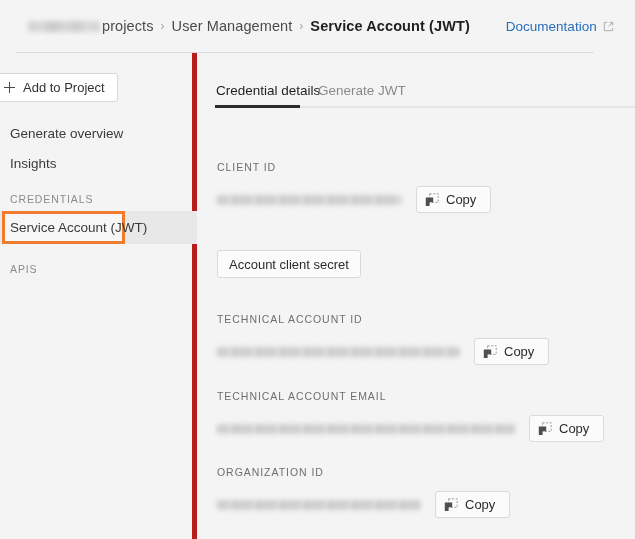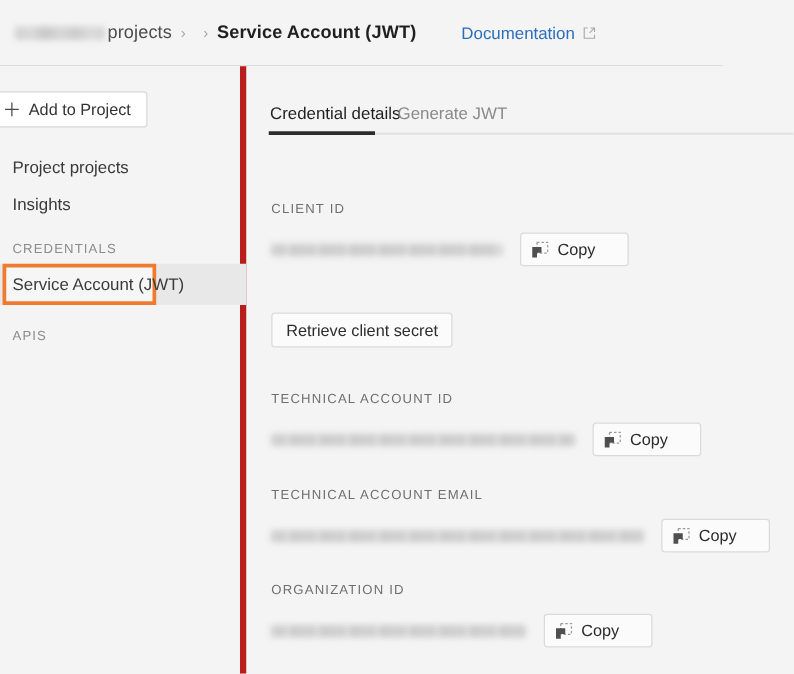--- a/index.html
+++ b/index.html
@@ -20,21 +20,21 @@
   .app {
     position: relative;
     width: 635px;
     height: 539px;
     background: #f4f4f4;
   }
 
   
   .header {
     position: absolute;
-    left: 0; top: 0;
+    left: 16px; top: 0;
     width: 578px;
     height: 53px;
     background: #f4f4f4;
     border-bottom: 1px solid #dcdcdc;
     display: flex;
     align-items: center;
     padding-left: 12px;
   }
 
   .crumbs {
@@ -247,21 +247,21 @@
         #dedede 13px, #bdbdbd 18px, #d8d8d8 24px);
     filter: blur(2.4px);
     opacity: .88;
     user-select: none;
     overflow: hidden;
     flex: none;
   }
 
   .copy-btn {
     height: 27px;
-    padding: 0 26px 0 8px;
+    padding: 0 14px 0 8px;
     background: #fbfbfb;
     border: 1px solid #dadada;
     border-radius: 3px;
     display: inline-flex;
     align-items: center;
     gap: 7px;
     font-size: 13px;
     color: #2c2c2c;
     cursor: pointer;
     flex: none;
@@ -287,20 +287,21 @@
 </head>
 <body>
 
 <div class="app">
 
   <div class="header">
     <div class="crumbs">
       <span class="crumb redacted" style="width:72px">Hidden Company</span>
       <span class="crumb">projects</span>
       <span class="crumb-sep">›</span>
+      <span class="crumb">User Management</span>
       <span class="crumb-sep">›</span>
       <span class="crumb current">Service Account (JWT)</span>
     </div>
 
     <a class="doc-link">
       <span>Documentation</span>
       <svg class="ext-icon" viewBox="0 0 12 12" fill="none" stroke="#7b7b7b" stroke-width="1">
         <path d="M4.5 1.5 H1.5 V10.5 H10.5 V7.5"></path>
         <path d="M7 1.5 H10.5 V5"></path>
         <path d="M10.3 1.7 L6.2 5.8"></path>
@@ -308,21 +309,21 @@
     </a>
   </div>
 
   <div class="sidebar">
 
     <div class="add-btn">
       <span class="plus-icon"></span>
       <span>Add to Project</span>
     </div>
 
-    <div class="nav-item" style="top:73px">Project projects</div>
+    <div class="nav-item" style="top:73px">Generate overview</div>
 
     <div class="nav-item" style="top:103px">Insights</div>
 
     <div class="nav-section" style="top:140px">CREDENTIALS</div>
 
     <div class="nav-selected-band"></div>
     <div class="nav-highlight"></div>
     <div class="nav-item" style="top:167px; z-index:3">Service Account (JWT)</div>
 
     <div class="nav-section" style="top:210px">APIS</div>
@@ -347,21 +348,21 @@
             <rect x="4.6" y="0.8" width="8.6" height="8.6" fill="none" stroke="#9a9a9a" stroke-width="1" stroke-dasharray="2 1.6"></rect>
             <path d="M0.8 4.6 H8.2 V9.2 H4.6 V12.9 H0.8 Z" fill="#4f4f4f"></path>
           </svg>
           <span>Copy</span>
         </button>
       </div>
     </div>
 
     <div class="field" style="top:185px">
       <button class="secret-btn">
-        <span>Retrieve client secret</span>
+        <span>Account client secret</span>
       </button>
     </div>
 
     <div class="field" style="top:260px">
       <div class="field-label">TECHNICAL ACCOUNT ID</div>
       <div class="field-row">
         <span class="blurred-value" style="width:243px"></span>
         <button class="copy-btn">
           <svg class="copy-icon" viewBox="0 0 14 14">
             <rect x="4.6" y="0.8" width="8.6" height="8.6" fill="none" stroke="#9a9a9a" stroke-width="1" stroke-dasharray="2 1.6"></rect>

